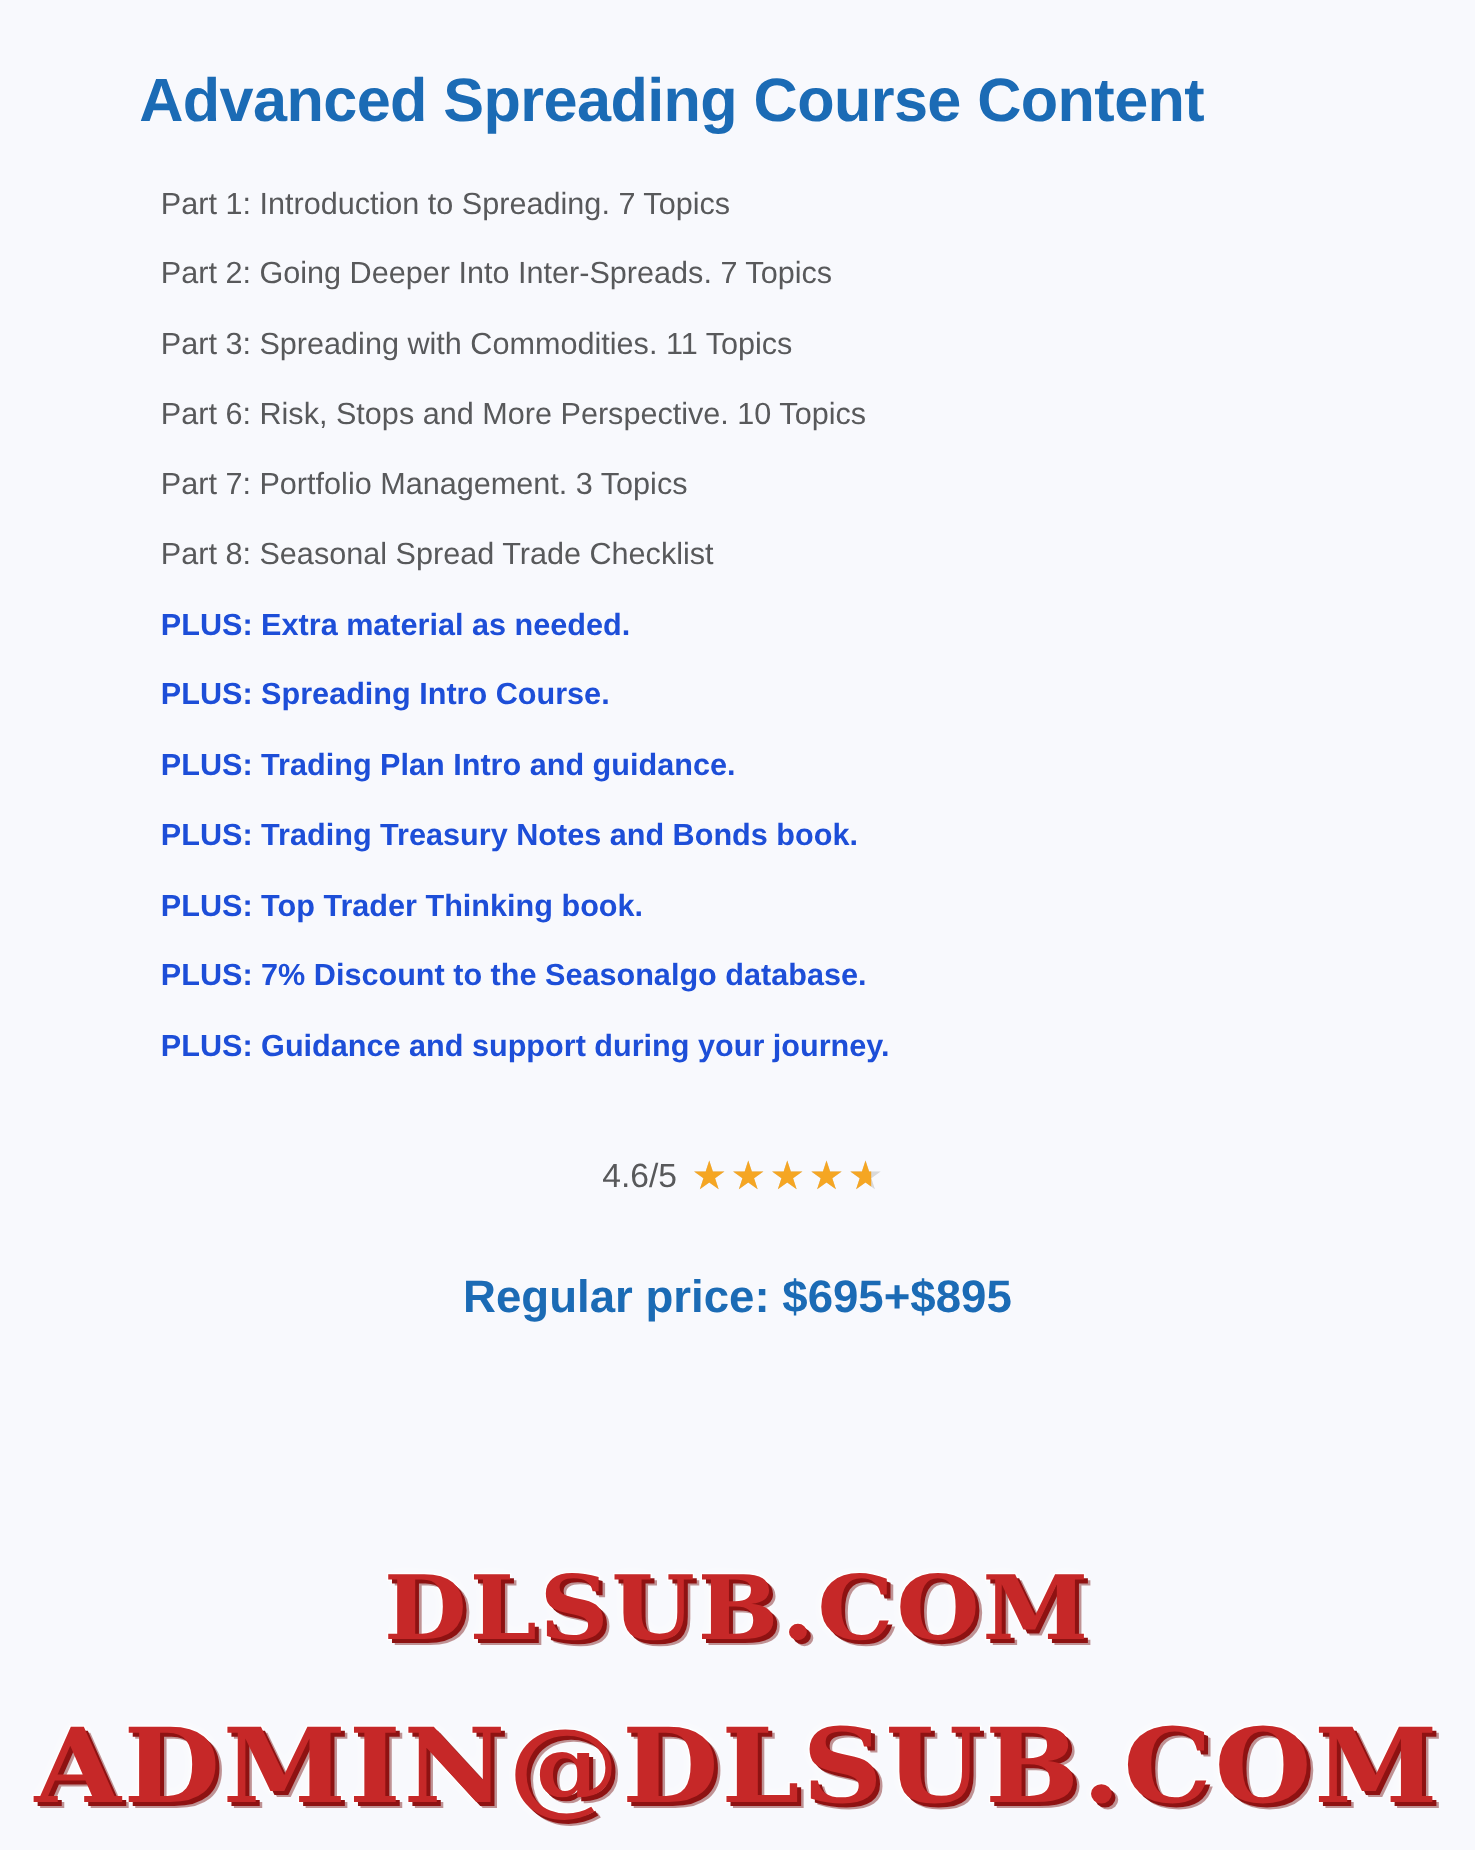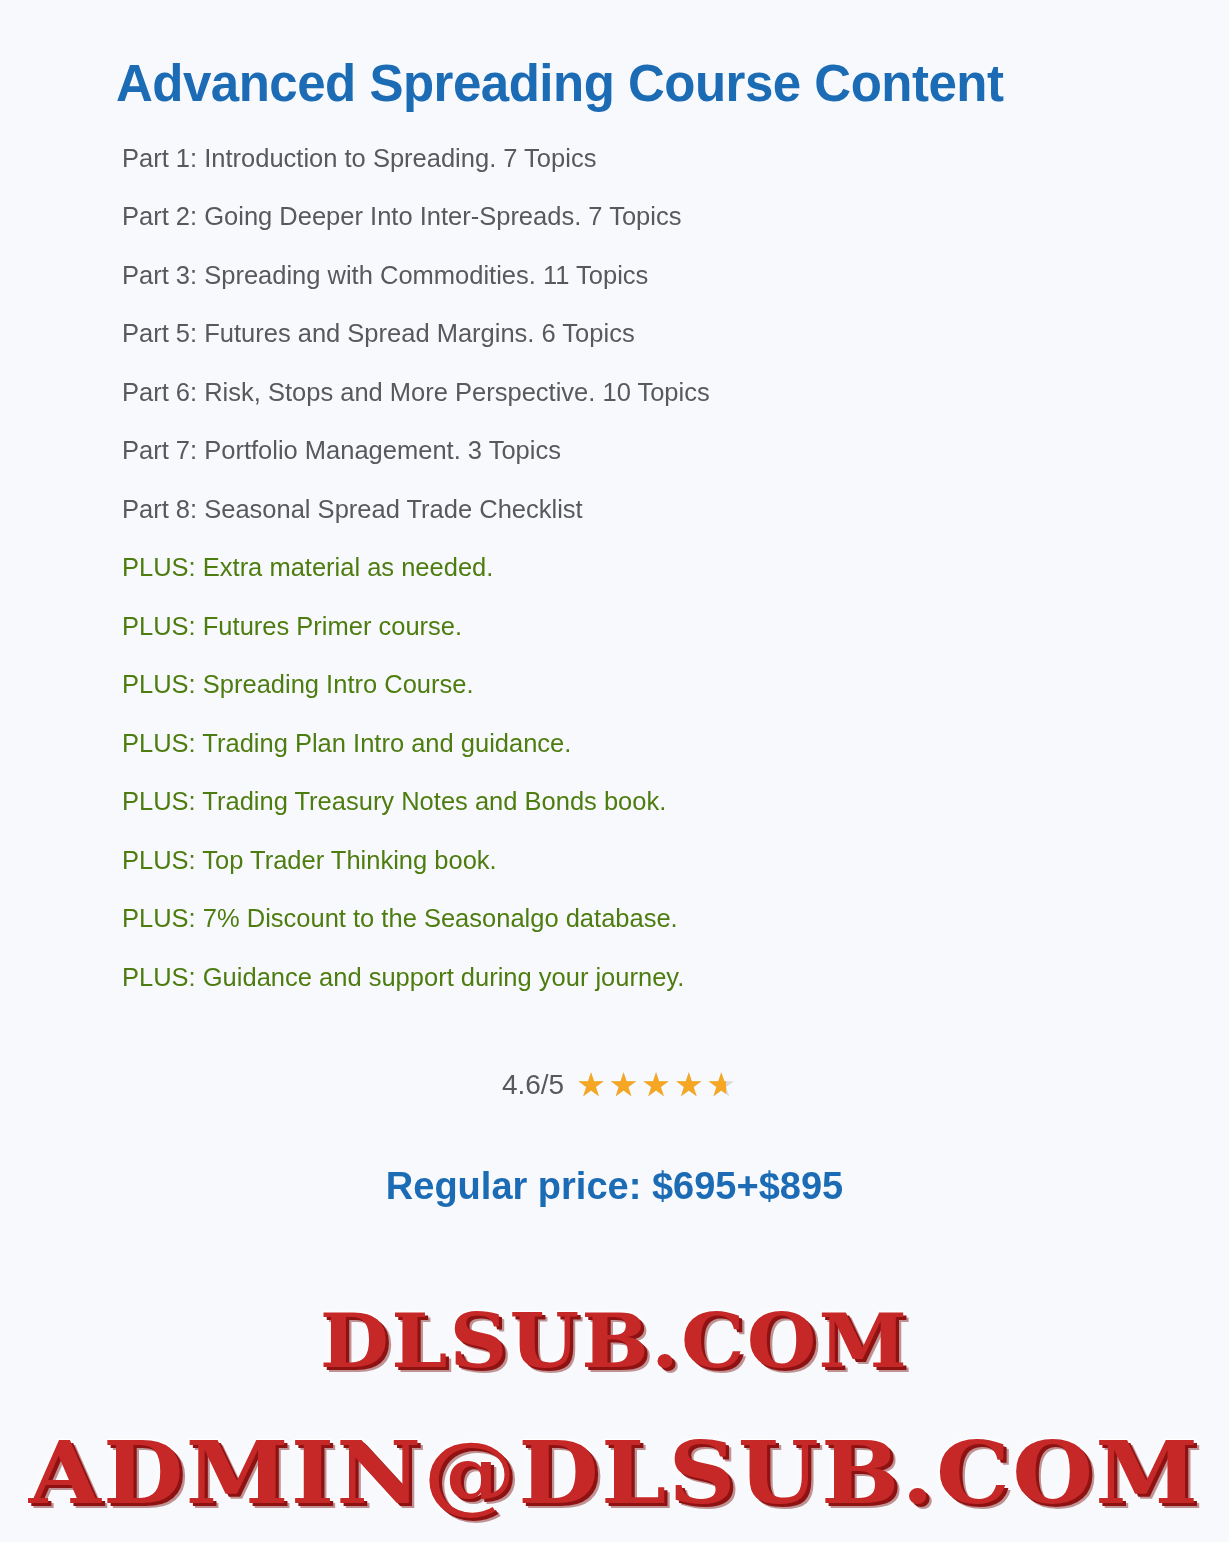--- a/index.html
+++ b/index.html
@@ -25,34 +25,34 @@
   .title {
     color: #1b6bb5;
     font-size: 51px;
     font-weight: bold;
     letter-spacing: -0.5px;
     padding: 52px 0 0 116px;
     margin: 0;
     line-height: 1.25;
   }
   .list {
-    margin: 4px;
+    margin: 16px;
     padding: 26px 0 0 118px;
     list-style: none;
   }
   .list li {
     font-size: 25.5px;
     color: #58595b;
     line-height: 1.0;
     padding: 0;
     margin: 0 0 33px 0;
   }
   .list li.plus {
-    font-weight: normal;
-    color: #4d7c0f;
+    font-weight: bold;
+    color: #1d4ed8;
   }
   .rating-row {
     display: flex;
     align-items: center;
     justify-content: center;
     gap: 12px;
     margin-top: 78px;
     margin-left: 12px;
   }
   .rating-value {
@@ -115,26 +115,24 @@
 <body>
 
 <div class="page">
 
   <h1 class="title">Advanced Spreading Course Content</h1>
 
   <ul class="list">
     <li>Part 1: Introduction to Spreading. 7 Topics</li>
     <li>Part 2: Going Deeper Into Inter-Spreads. 7 Topics</li>
     <li>Part 3: Spreading with Commodities. 11 Topics</li>
-    <li>Part 5: Futures and Spread Margins. 6 Topics</li>
     <li>Part 6: Risk, Stops and More Perspective. 10 Topics</li>
     <li>Part 7: Portfolio Management. 3 Topics</li>
     <li>Part 8: Seasonal Spread Trade Checklist</li>
     <li class="plus">PLUS: Extra material as needed.</li>
-    <li class="plus">PLUS: Futures Primer course.</li>
     <li class="plus">PLUS: Spreading Intro Course.</li>
     <li class="plus">PLUS: Trading Plan Intro and guidance.</li>
     <li class="plus">PLUS: Trading Treasury Notes and Bonds book.</li>
     <li class="plus">PLUS: Top Trader Thinking book.</li>
     <li class="plus">PLUS: 7% Discount to the Seasonalgo database.</li>
     <li class="plus">PLUS: Guidance and support during your journey.</li>
   </ul>
 
   <div class="rating-row">
     <span class="rating-value">4.6/5</span>

